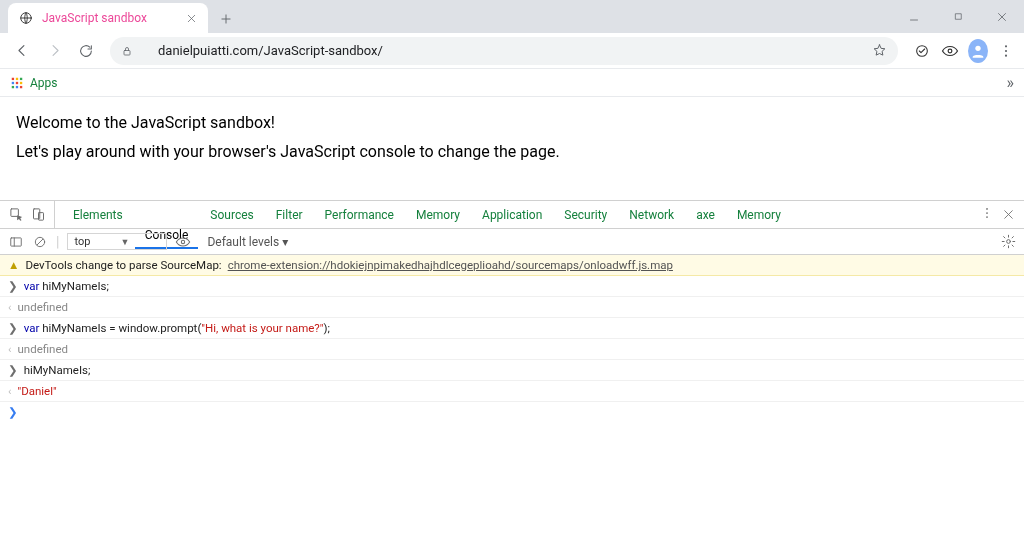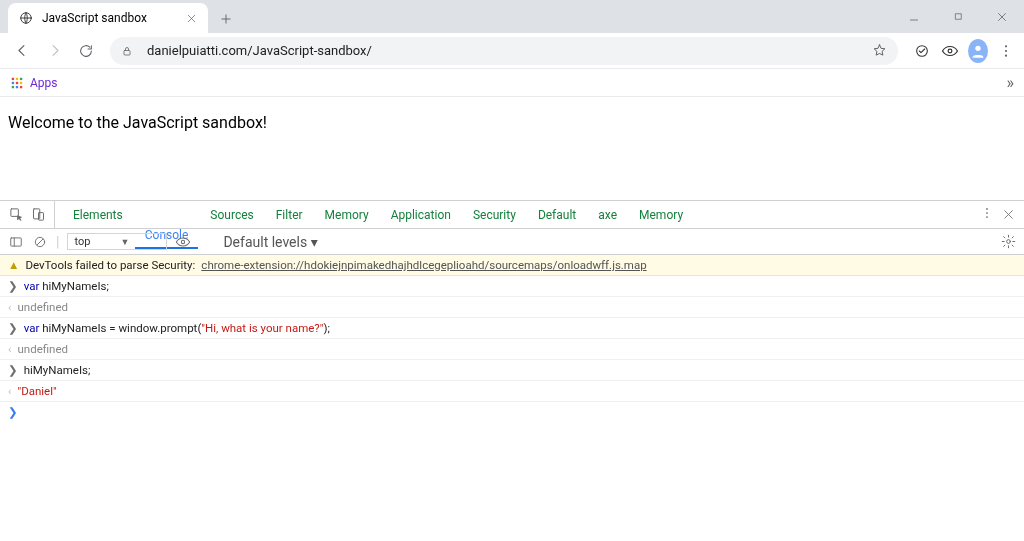--- a/index.html
+++ b/index.html
@@ -2,66 +2,66 @@
 <html><head>
   <meta charset="utf-8">
   <style>
     * { margin: 0; padding: 0; box-sizing: border-box; font-family: -apple-system, BlinkMacSystemFont, "Segoe UI", Roboto, Arial, sans-serif; }
     body { width: 1024px; height: 541px; background: #fff; overflow: hidden; font-size: 12px; color: #333; }
 
     
     .tabstrip { height: 33px; background: #dee1e6; display: flex; align-items: flex-end; padding-left: 8px; }
     .tab { width: 200px; height: 30px; background: #fff; border-top-left-radius: 8px; border-top-right-radius: 8px; display: flex; align-items: center; padding: 0 10px; gap: 8px; position: relative; }
     .tab .favicon { width: 16px; height: 16px; display:flex; align-items:center; justify-content:center; }
-    .tab .title { flex: 1; font-size: 12px; color: #000000; white-space: nowrap; overflow: hidden; text-overflow: ellipsis; }
+    .tab .title { flex: 1; font-size: 12px; color: #ec4899; white-space: nowrap; overflow: hidden; text-overflow: ellipsis; }
     .tab .close { width: 14px; height: 14px; display:flex; align-items:center; justify-content:center; color:#5f6368; }
     .newtab { width: 28px; height: 28px; display:flex; align-items:center; justify-content:center; color:#5f6368; margin-left:4px; }
     .win-controls { margin-left: auto; display: flex; }
     .win-btn { width: 44px; height: 33px; display:flex; align-items:center; justify-content:center; color:#5f6368; }
 
     
     .toolbar { height: 36px; background: #fff; border-bottom: 1px solid #e8eaed; display:flex; align-items:center; padding: 0 8px; gap: 4px; }
     .nav-btn { width: 28px; height: 28px; display:flex; align-items:center; justify-content:center; border-radius: 50%; color:#5f6368; }
     .nav-btn.dis { color:#bdc1c6; }
-    .omnibox { flex:1; height: 28px; background:#f1f3f4; border-radius: 14px; display:flex; align-items:center; padding: 0 10px; gap: 13px; margin: 16px 6px; }
+    .omnibox { flex:1; height: 28px; background:#f1f3f4; border-radius: 14px; display:flex; align-items:center; padding: 0 10px; gap: 24px; margin: 16px 6px; }
     .lock { width:14px; height:14px; display:flex; align-items:center; justify-content:center; color:#5f6368; }
     .url { font-size: 13px; color:#202124; flex:1; }
     .star { width:16px; height:16px; color:#5f6368; }
     .ext-icons { display:flex; align-items:center; gap: 8px; margin-left:4px; }
     .ext { width:20px; height:20px; display:flex; align-items:center; justify-content:center; }
     .avatar { width:24px; height:24px; border-radius:50%; background:#8ab4f8; display:flex; align-items:center; justify-content:center; }
     .avatar svg { width:16px; height:16px; }
     .menu3 { color:#5f6368; }
 
     
     .bookbar { height: 28px; background:#fff; border-bottom:1px solid #e8eaed; display:flex; align-items:center; padding: 0 10px; }
-    .apps-btn { display:flex; align-items:center; gap:6px; font-size:12px; color:#6d28d9; }
+    .apps-btn { display:flex; align-items:center; gap:6px; font-size:12px; color:#15803d; }
     .apps-grid { width:14px; height:14px; }
     .book-over { margin-left:auto; color:#5f6368; font-size:16px; }
 
     
-    .page { padding: 10px 6px 6px 8px; font-family: "Times New Roman", serif; font-size: 16px; color:#000; }
+    .page { padding: 10px 6px 6px 16px; font-family: "Times New Roman", serif; font-size: 16px; color:#000; }
     .page p { margin: 6px 0 10px 0; }
 
     
     .devtools { position:absolute; left:0; right:0; top: 200px; bottom:0; border-top:1px solid #d0d0d0; background:#fff; display:flex; flex-direction:column; }
     .dt-header { height:28px; border-bottom:1px solid #d0d0d0; display:flex; align-items:center; font-size:12px; color:#333; }
     .dt-left-icons { display:flex; align-items:center; gap:6px; padding:0 8px; border-right:1px solid #d0d0d0; height:100%; }
     .dt-ico { width:16px; height:16px; display:flex; align-items:center; justify-content:center; color:#6e6e6e; }
     .dt-tabs { display:flex; align-items:center; height:100%; padding-left:8px; gap: 2px; }
     .dt-tab { padding: 0 10px; height:100%; display:flex; align-items:center; color:#15803d; }
-    .dt-tab.active { color:#3b82f6; border-bottom:2px solid #1a73e8;margin-top:42px; }
+    .dt-tab.active { color:#000000; border-bottom:2px solid #1a73e8;margin-top:42px; }
     .dt-right { margin-left:auto; display:flex; align-items:center; gap:6px; padding-right:8px; }
     .dt-vdots { color:#6e6e6e; }
 
     .dt-subbar { height:26px; border-bottom:1px solid #d0d0d0; display:flex; align-items:center; padding: 0 8px; gap: 8px; font-size:12px; color:#555; }
     .sb-ctx { border:1px solid #d5d5d5; padding: 1px 6px; display:flex; align-items:center; gap: 30px; font-size:11px; color:#333; min-width: 100px; }
     .sb-ctx .chev { font-size:9px; color:#666; }
     .sb-filter { border:none; background:transparent; font-size:12px; color:#555; outline:none; width: 200px; }
-    .sb-levels { display:flex; align-items:center; gap:4px; color:#555; font-size:14px; margin-left:24px; }
+    .sb-levels { display:flex; align-items:center; gap:4px; color:#555; font-size:12px; margin-left:8px; }
     .sb-gear { margin-left:auto; color:#6e6e6e; }
 
     
     .console { flex:1; font-family: Menlo, Consolas, "Courier New", monospace; font-size: 11.5px; color:#222; overflow:auto; }
     .warn-row { background:#fffbe5; border-bottom:1px solid #f5e9a6; padding: 3px 8px; display:flex; align-items:center; gap:6px; }
     .warn-tri { color:#c09f00; }
     .warn-link { color:#545454; }
     .c-row { border-bottom:1px solid #f0f0f0; padding: 3px 8px; display:flex; align-items:flex-start; gap:6px; }
     .ar-in { color:#6e6e6e; }
     .ar-out { color:#bfbfbf; }
@@ -207,20 +207,21 @@
           <rect x="17" y="17" width="4" height="4"></rect>
         </g>
       </svg>
     <span>Apps</span>
   </div>
   <span class="book-over">»</span>
 </div>
 
 <div class="page">
   <p>Welcome to the JavaScript sandbox!</p>
+  <p>Let's play around with your browser's JavaScript console to change the page.</p>
 </div>
 
 <div class="devtools">
   <div class="dt-header">
     <div class="dt-left-icons">
       <span class="dt-ico">
           <svg viewBox="0 0 24 24" width="15" height="15" class="svg-i">
             <rect x="3" y="3" width="12" height="12" rx="1"></rect>
             <path d="M13 13l8 3-3 2 2 3-2 1-2-3-3 2z" fill="#6e6e6e" stroke="none"></path>
           </svg>
@@ -230,24 +231,25 @@
             <rect x="4" y="3" width="10" height="16" rx="1"></rect>
             <rect x="12" y="9" width="8" height="12" rx="1"></rect>
           </svg>
         </span>
     </div>
     <div class="dt-tabs" id="dt-tabs">
         <div class="dt-tab">Elements</div>
         <div class="dt-tab active">Console</div>
         <div class="dt-tab">Sources</div>
         <div class="dt-tab">Filter</div>
+        <div class="dt-tab">Performance</div>
         <div class="dt-tab">Memory</div>
         <div class="dt-tab">Application</div>
         <div class="dt-tab">Security</div>
-        <div class="dt-tab">Default</div>
+        <div class="dt-tab">Network</div>
         <div class="dt-tab">axe</div>
         <div class="dt-tab">Memory</div>
       </div>
     <div class="dt-right">
       <span class="dt-vdots"><svg viewBox="0 0 24 24" width="14" height="14" style="fill:currentColor">
             <circle cx="12" cy="5" r="1.5"></circle>
             <circle cx="12" cy="12" r="1.5"></circle>
             <circle cx="12" cy="19" r="1.5"></circle>
           </svg></span>
       <span class="dt-ico">
@@ -289,21 +291,21 @@
         <svg viewBox="0 0 24 24" width="15" height="15" class="svg-i">
           <circle cx="12" cy="12" r="3"></circle>
           <path d="M12 2v3M12 19v3M4.2 4.2l2.1 2.1M17.7 17.7l2.1 2.1M2 12h3M19 12h3M4.2 19.8l2.1-2.1M17.7 6.3l2.1-2.1"></path>
         </svg>
       </span>
   </div>
 
   <div class="console">
     <div class="warn-row">
       <span class="warn-tri">▲</span>
-      <span>DevTools failed to parse Security: </span>
+      <span>DevTools change to parse SourceMap: </span>
       <a href="#" class="warn-link">chrome-extension://hdokiejnpimakedhajhdlcegeplioahd/sourcemaps/onloadwff.js.map</a>
     </div>
     <div id="console-lines">
         <div class="c-row">
           <span class="ar-in">❯</span>
           <span><span class="kw">var</span> hiMyNameIs;</span>
         </div>
         <div class="c-row">
           <span class="ar-out">‹</span>
           <span><span class="und">undefined</span></span>

